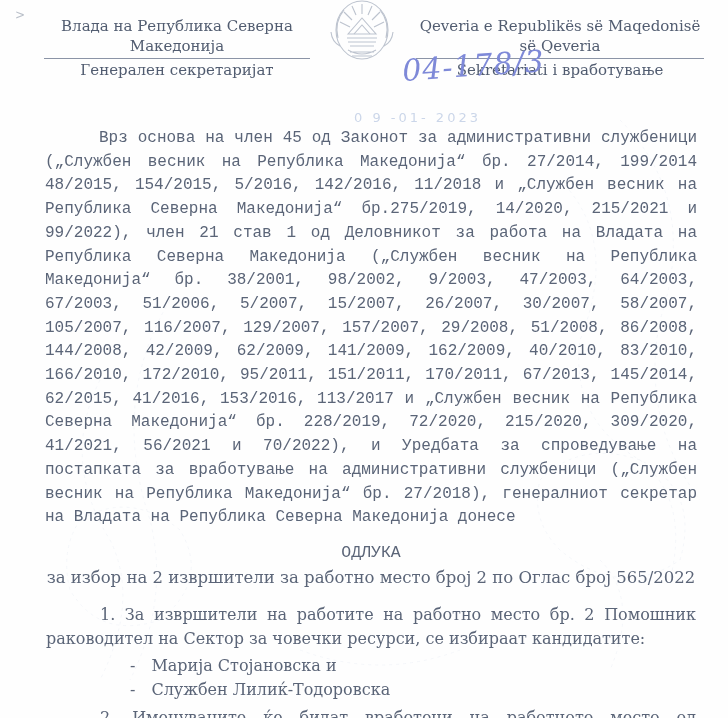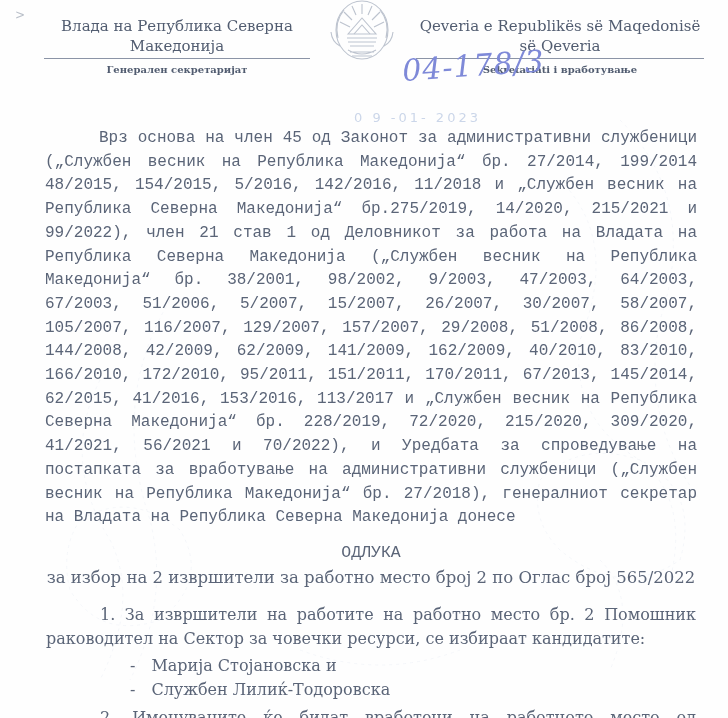--- a/index.html
+++ b/index.html
@@ -24,21 +24,21 @@
     color:#515c70;
   }
   .hdr-right{
     position:absolute;left:416px;top:16px;width:288px;text-align:center;
     color:#515c70;
   }
   .hdr-line1{
     display:block;font-size:15px;line-height:20px;
     border-bottom:1.4px solid #8b94a6;padding-bottom:2px;
   }
-  .hdr-line2{display:block;font-size:10px;font-weight:bold;line-height:20px;padding-top:1px;}
+  .hdr-line2{display:block;font-size:15px;font-weight:normal;line-height:20px;padding-top:1px;}
   .emblem{position:absolute;left:320px;top:0px;opacity:0.65;}
   
   .meta{position:absolute;left:307px;top:62px;font-size:14.5px;color:#515c70;}
   .meta-row{height:24px;line-height:24px;white-space:nowrap;}
   .handwriting{
     position:absolute;left:402px;top:48px;
     font-size:30px;font-style:italic;
     color:#7e89d8;
     transform:rotate(-4deg);
     letter-spacing:1px;

